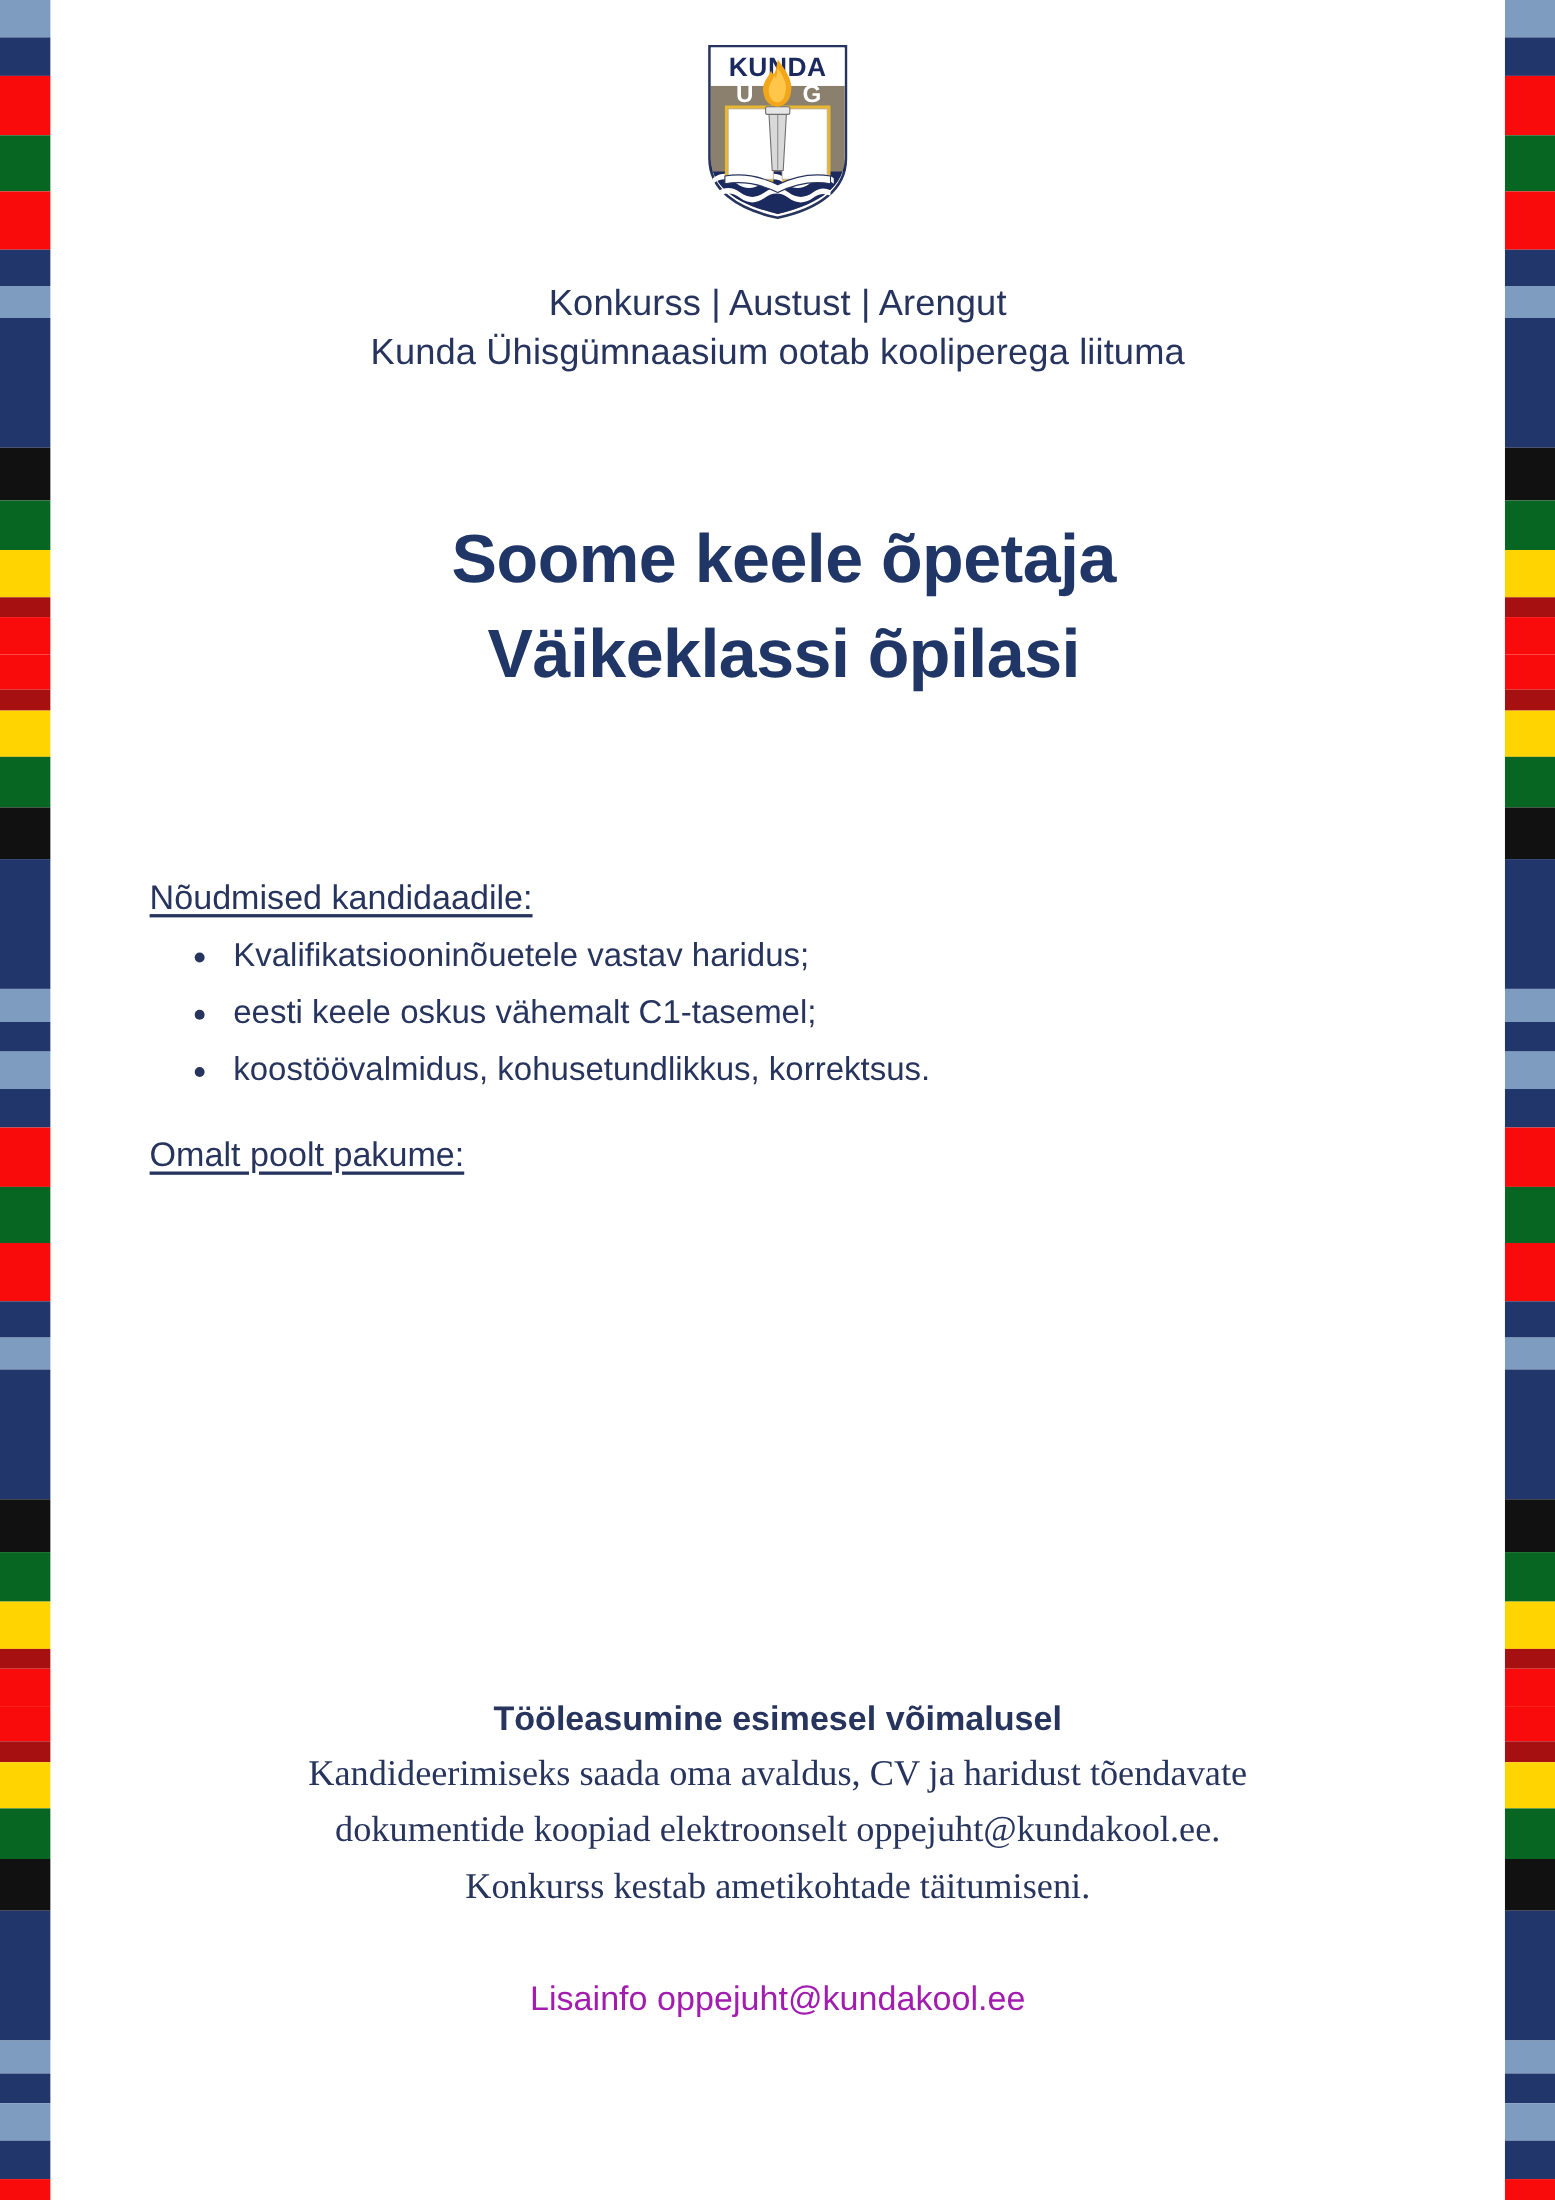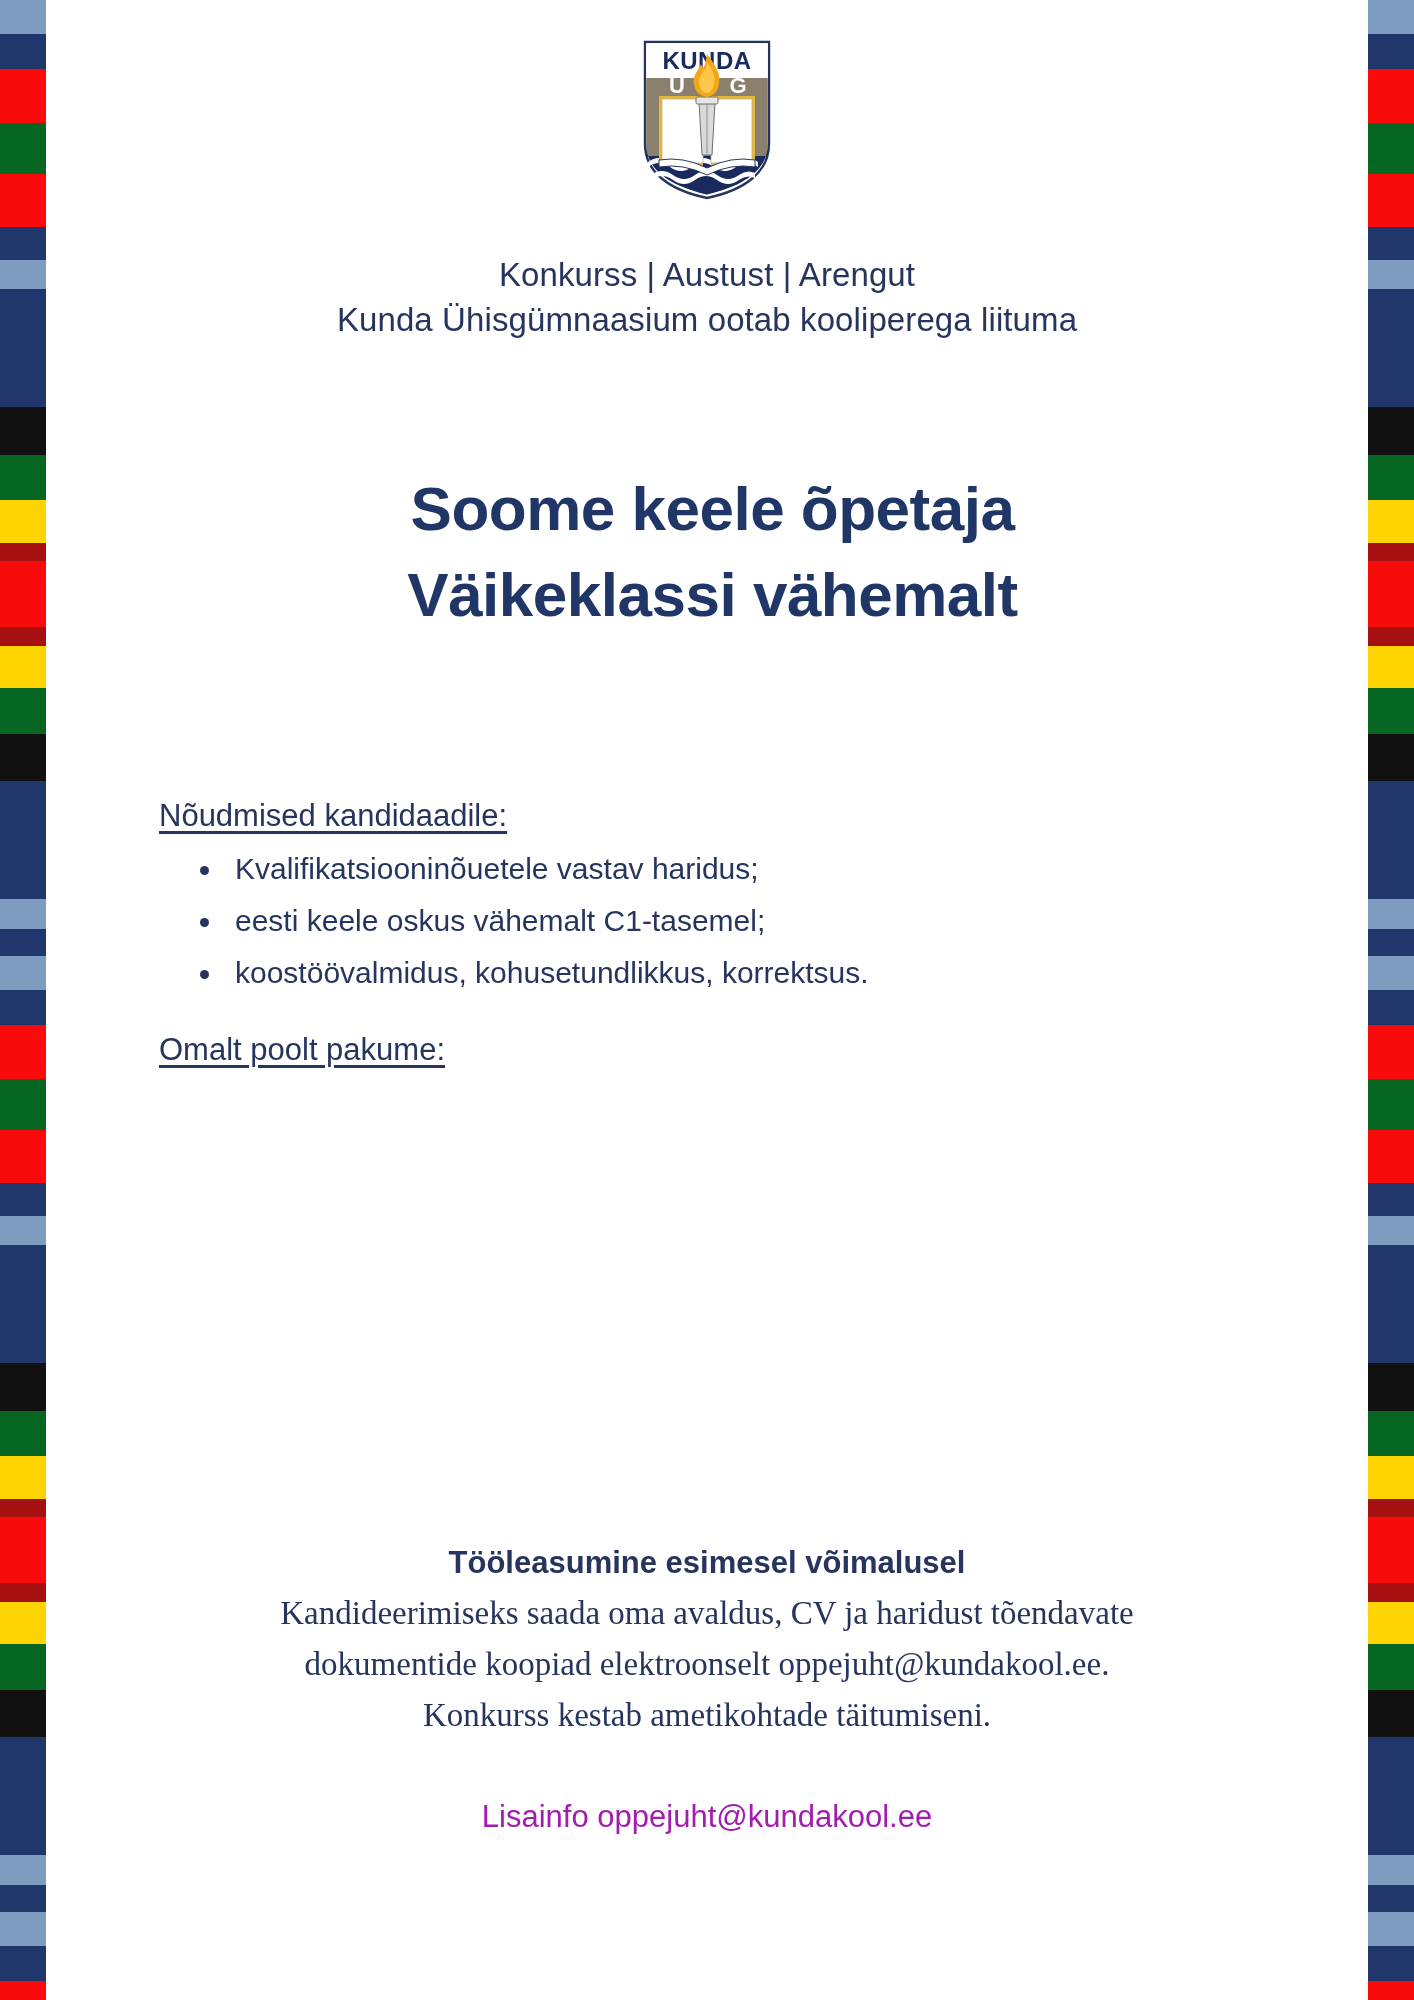--- a/index.html
+++ b/index.html
@@ -88,21 +88,20 @@
     padding-left: 11px;
   }
 
   
   .content {
     position: absolute;
     top: 795px;
     left: 136px;
     right: 120px;
     color: #27355e;
-    margin-left: 23px;
   }
   .section-heading {
     font-size: 31px;
     line-height: 42px;
     text-decoration: underline;
     text-underline-offset: 5px;
     margin-bottom: 6px;
   }
   ul.bullets {
     list-style: none;
@@ -301,21 +300,21 @@
     </svg>
   </div>
 
   <div class="header-block">
     <div class="header-line">Konkurss | Austust | Arengut</div>
     <div class="header-line">Kunda Ühisgümnaasium ootab kooliperega liituma</div>
   </div>
 
   <div class="titles">
     <div class="job-title">Soome keele õpetaja</div>
-    <div class="job-title">Väikeklassi vähemalt</div>
+    <div class="job-title">Väikeklassi õpilasi</div>
   </div>
 
   <div class="content">
 
     <div class="section-heading">Nõudmised kandidaadile:</div>
     <ul class="bullets" id="requirements-list">
         <li>Kvalifikatsiooninõuetele vastav haridus;</li>
         <li>eesti keele oskus vähemalt C1-tasemel;</li>
         <li>koostöövalmidus, kohusetundlikkus, korrektsus.</li>
       </ul>

